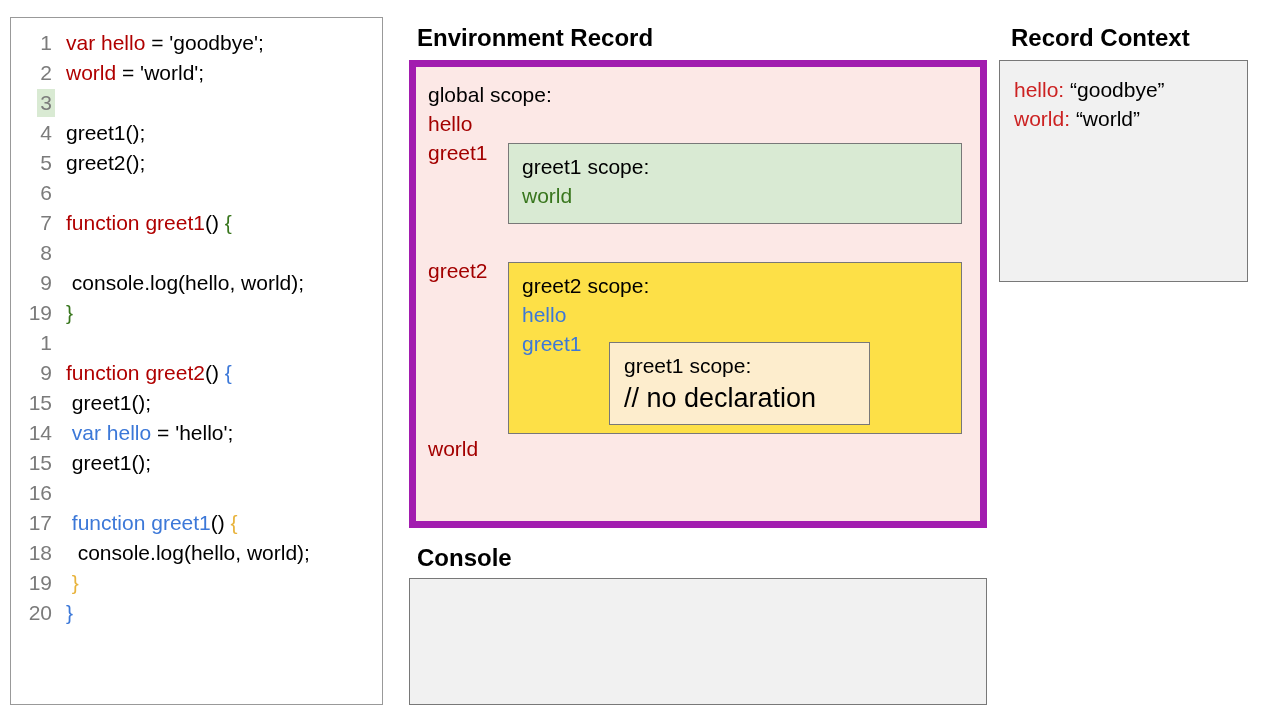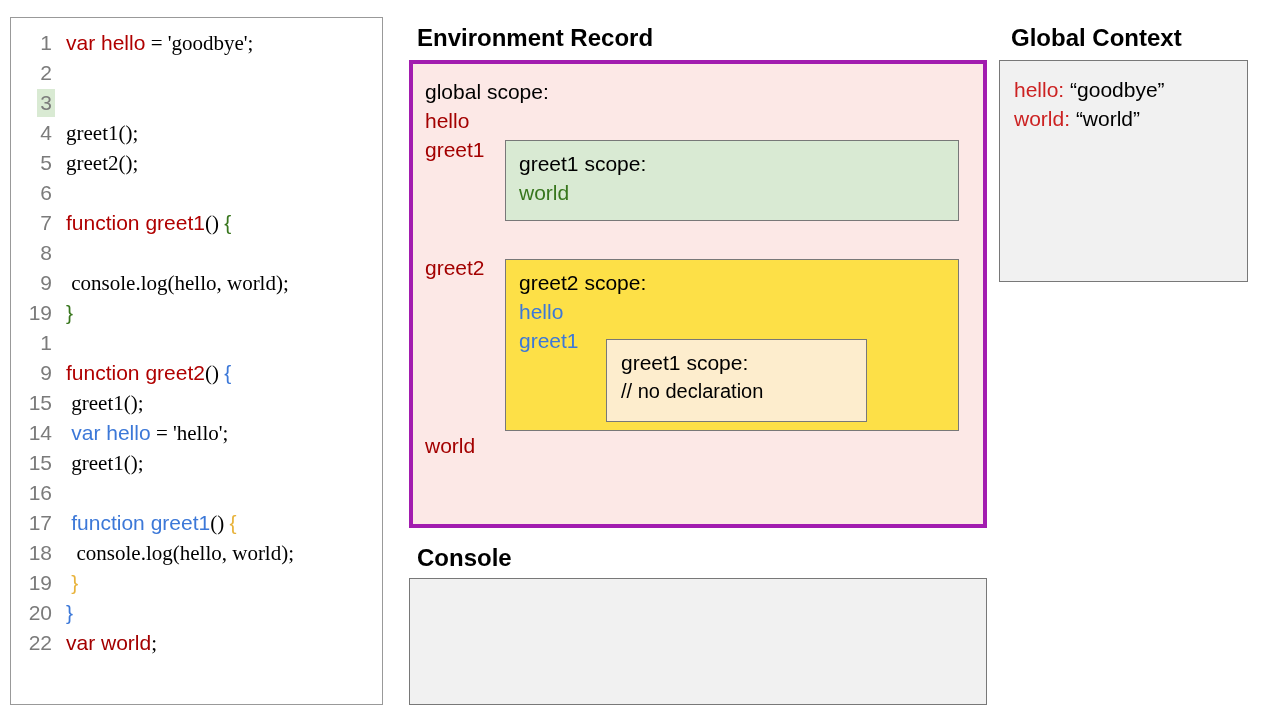--- a/index.html
+++ b/index.html
@@ -66,21 +66,21 @@
     padding-left: 11px;
     color: #000000;
     font-size: 21px;
     white-space: pre;
   }
   .tok-red    { color: #b00000; }
   .tok-darkred{ color: #a30000; }
   .tok-green  { color: #38761d; }
   .tok-blue   { color: #3c78d8; }
   .tok-yellow { color: #e8b33c; }
-  .tok-black  { color: #000000; font-family: Liberation Serif, serif; }
+  .tok-black  { color: #000000; }
 
   
   .section-title {
     position: absolute;
     font-size: 24px;
     font-weight: bold;
     color: #000000;
     white-space: nowrap;
   }
   #env-title     { left: 417px; top: 24px; }
@@ -88,21 +88,21 @@
   #console-title { left: 417px; top: 544px; }
 
   
   #env-panel {
     position: absolute;
     left: 409px;
     top: 60px;
     width: 578px;
     height: 468px;
     background: #fce8e6;
-    border: 4px solid #a21caf;
+    border: 7px solid #a21caf;
     box-sizing: border-box;
   }
   #env-global-label {
     position: absolute;
     left: 12px;
     top: 16px;
     font-size: 21px;
     color: #000000;
     white-space: nowrap;
   }
@@ -183,21 +183,21 @@
     left: 14px;
     top: 11px;
     font-size: 21px;
     color: #000000;
     white-space: nowrap;
   }
   #greet1-nested-note {
     position: absolute;
     left: 14px;
     top: 40px;
-    font-size: 20px;
+    font-size: 27px;
     color: #000000;
     white-space: nowrap;
   }
 
   
   #console-panel {
     position: absolute;
     left: 409px;
     top: 578px;
     width: 578px;
@@ -238,40 +238,39 @@
   .gval  { color: #000000; }
 </style>
 </head>
 <body>
 
 <div id="root">
 
   <div id="code-panel">
     <div id="code-lines">
         <div class="code-line"><div class="ln"><span class="lnbox">1</span></div><div class="code-text"><span class="tok-red">var hello</span><span class="tok-black"> = 'goodbye';</span></div></div>
-        <div class="code-line"><div class="ln"><span class="lnbox">2</span></div></div>
+        <div class="code-line"><div class="ln"><span class="lnbox">2</span></div><div class="code-text"><span class="tok-red">world</span><span class="tok-black"> = 'world';</span></div></div>
         <div class="code-line"><div class="ln hl"><span class="lnbox">3</span></div><div class="code-text"><span class="tok-black"></span></div></div>
         <div class="code-line"><div class="ln"><span class="lnbox">4</span></div><div class="code-text"><span class="tok-black">greet1();</span></div></div>
         <div class="code-line"><div class="ln"><span class="lnbox">5</span></div><div class="code-text"><span class="tok-black">greet2();</span></div></div>
         <div class="code-line"><div class="ln"><span class="lnbox">6</span></div><div class="code-text"><span class="tok-black"></span></div></div>
         <div class="code-line"><div class="ln"><span class="lnbox">7</span></div><div class="code-text"><span class="tok-red">function greet1</span><span class="tok-black">() </span><span class="tok-green">{</span></div></div>
         <div class="code-line"><div class="ln"><span class="lnbox">8</span></div></div>
         <div class="code-line"><div class="ln"><span class="lnbox">9</span></div><div class="code-text"><span class="tok-black"> console.log(hello, world);</span></div></div>
         <div class="code-line"><div class="ln"><span class="lnbox">19</span></div><div class="code-text"><span class="tok-green">}</span></div></div>
         <div class="code-line"><div class="ln"><span class="lnbox">1</span></div><div class="code-text"><span class="tok-black"></span></div></div>
         <div class="code-line"><div class="ln"><span class="lnbox">9</span></div><div class="code-text"><span class="tok-red">function greet2</span><span class="tok-black">() </span><span class="tok-blue">{</span></div></div>
         <div class="code-line"><div class="ln"><span class="lnbox">15</span></div><div class="code-text"><span class="tok-black"> greet1();</span></div></div>
         <div class="code-line"><div class="ln"><span class="lnbox">14</span></div><div class="code-text"><span class="tok-black"> </span><span class="tok-blue">var hello</span><span class="tok-black"> = 'hello';</span></div></div>
         <div class="code-line"><div class="ln"><span class="lnbox">15</span></div><div class="code-text"><span class="tok-black"> greet1();</span></div></div>
         <div class="code-line"><div class="ln"><span class="lnbox">16</span></div><div class="code-text"><span class="tok-black"></span></div></div>
         <div class="code-line"><div class="ln"><span class="lnbox">17</span></div><div class="code-text"><span class="tok-black"> </span><span class="tok-blue">function greet1</span><span class="tok-black">() </span><span class="tok-yellow">{</span></div></div>
         <div class="code-line"><div class="ln"><span class="lnbox">18</span></div><div class="code-text"><span class="tok-black">  console.log(hello, world);</span></div></div>
         <div class="code-line"><div class="ln"><span class="lnbox">19</span></div><div class="code-text"><span class="tok-black"> </span><span class="tok-yellow">}</span></div></div>
         <div class="code-line"><div class="ln"><span class="lnbox">20</span></div><div class="code-text"><span class="tok-blue">}</span></div></div>
-        <div class="code-line"><div class="ln"><span class="lnbox">22</span></div><div class="code-text"><span class="tok-darkred">var world</span><span class="tok-black">;</span></div></div>
       </div>
   </div>
 
   <div class="section-title" id="env-title">Environment Record</div>
 
   <div id="env-panel">
     <div id="env-global-label">global scope:</div>
 
     <div class="env-var" id="env-var-hello">hello</div>
     <div class="env-var" id="env-var-greet1">greet1</div>
@@ -294,21 +293,21 @@
       </div>
     </div>
   </div>
 
   <div class="section-title" id="console-title">Console</div>
 
   <div id="console-panel">
     <div id="console-content"></div>
   </div>
 
-  <div class="section-title" id="global-title">Global Context</div>
+  <div class="section-title" id="global-title">Record Context</div>
 
   <div id="global-panel">
     <div class="global-entry" id="global-entry-0">
       <span class="gname">hello:</span>
       <span class="gval">“goodbye”</span>
     </div>
     <div class="global-entry" id="global-entry-1">
       <span class="gname">world:</span>
       <span class="gval">“world”</span>
     </div>

